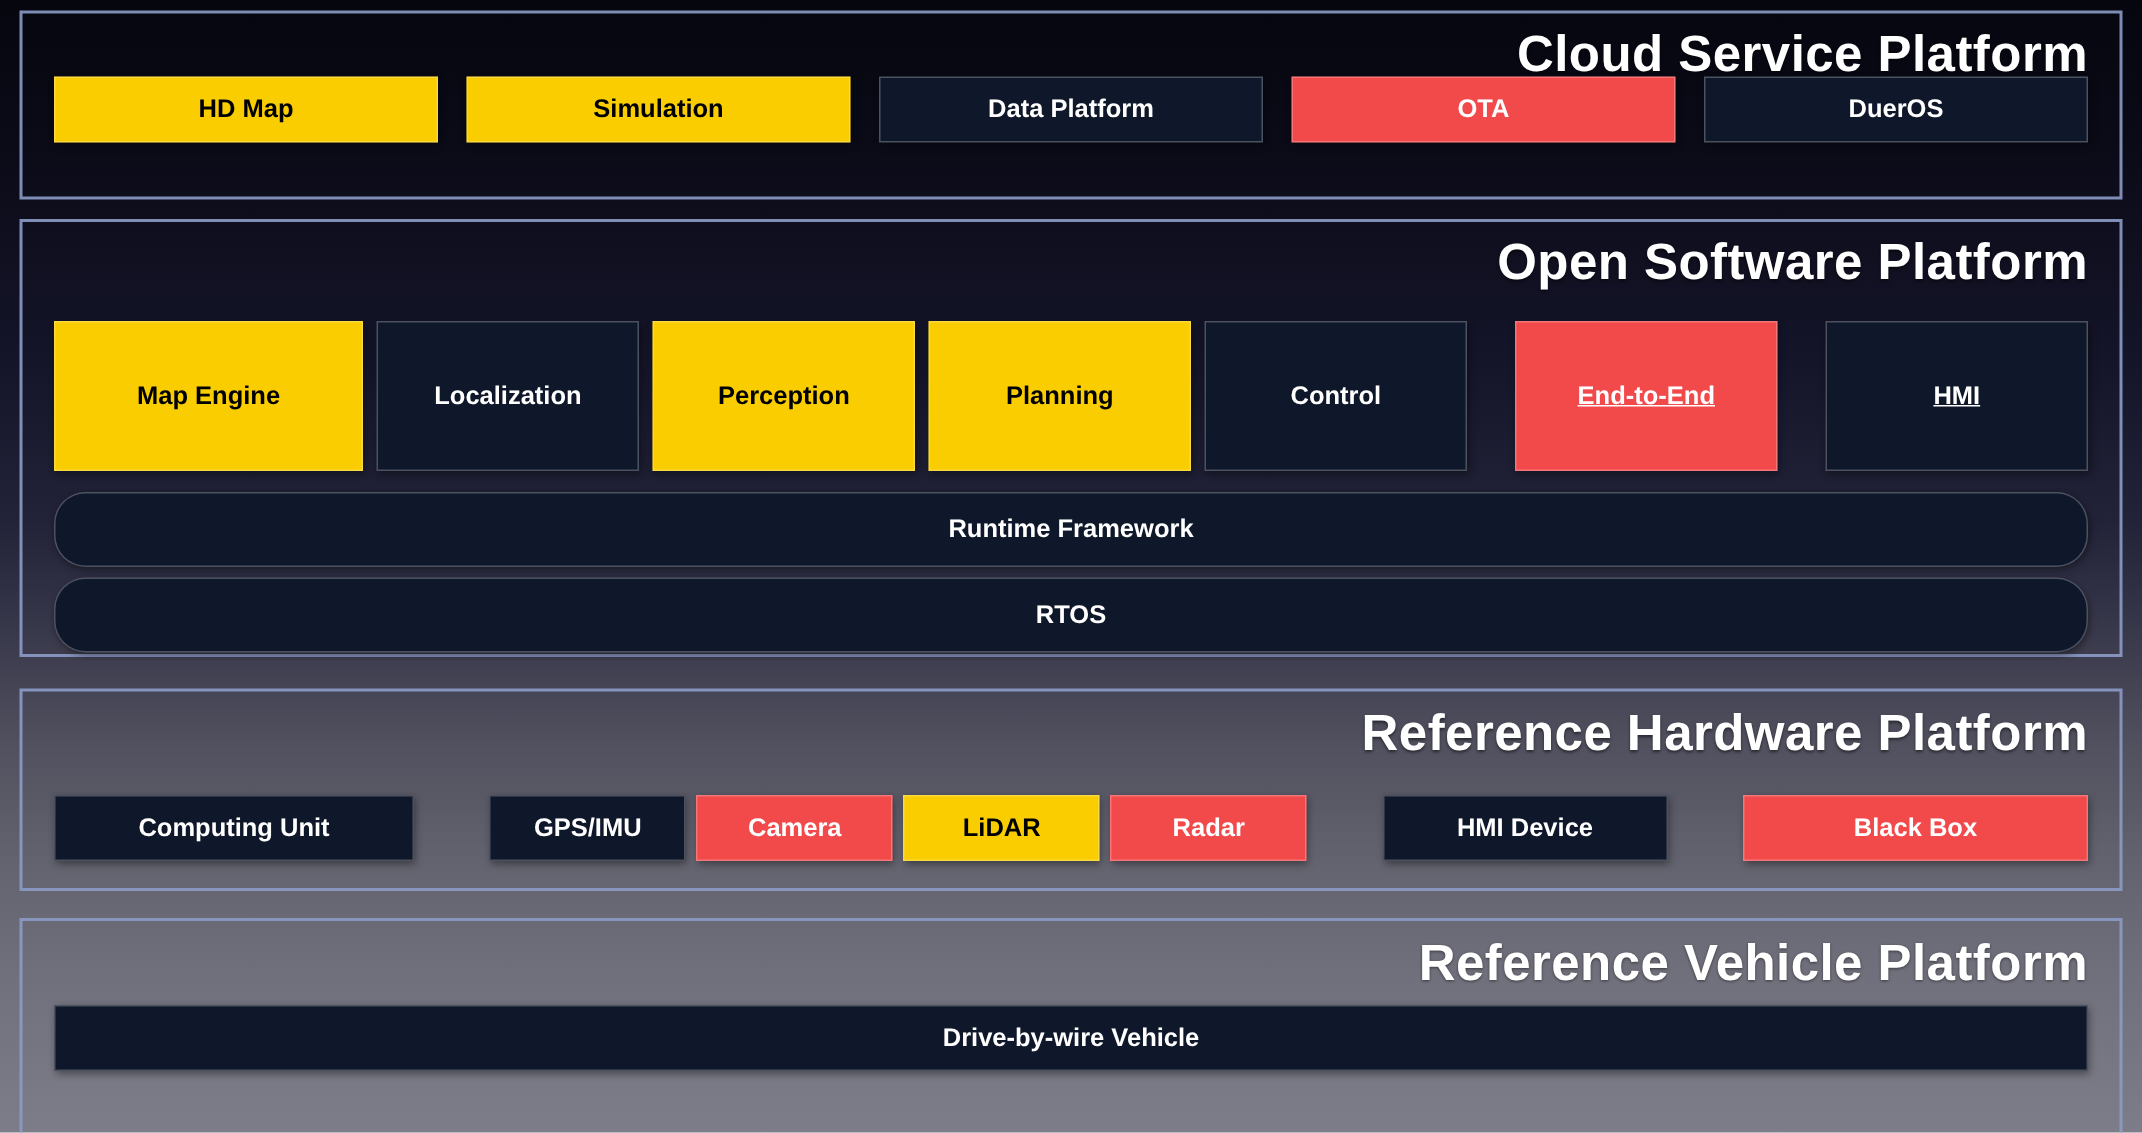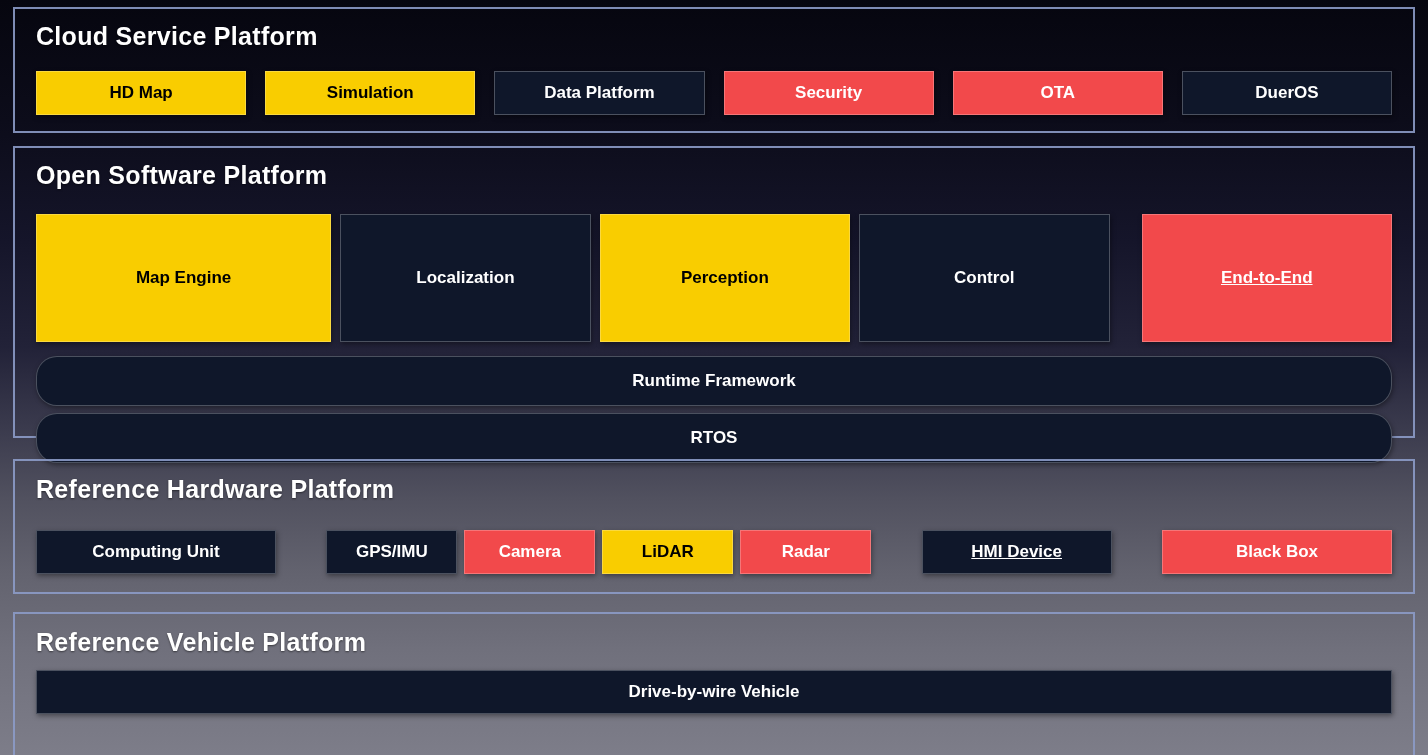--- a/index.html
+++ b/index.html
@@ -10,89 +10,90 @@
       #06060f 0%, #0c0c1a 16%, #15152a 32%, #222238 46%,
       #39394c 56%, #51515f 66%, #63636f 76%, #70707c 86%, #7d7d89 100%);
   }
   .panel{
     box-sizing:border-box;
     margin:0 13px;
     border:2px solid rgba(140,155,200,0.9);
     padding:0 21px;
   }
   .panel-title{
-    text-align:left;color:#ffffff;font-weight:bold;font-size:25px;
+    text-align:right;color:#ffffff;font-weight:bold;font-size:34px;
     line-height:30px;letter-spacing:0.3px;
     text-shadow:0 1px 2px rgba(0,0,0,0.5);
   }
   .block{
     box-sizing:border-box;
     display:flex;align-items:center;justify-content:center;
     font-weight:bold;font-size:17px;
     border:1px solid rgba(255,255,255,0.25);
     box-shadow:1px 2px 5px rgba(0,0,0,0.4);
     text-align:center;
   }
   .c-yellow{background:#F9CD00;color:#000000;}
   .c-blue{background:#0f172a;color:#ffffff;}
   .c-red{background:#F2494B;color:#ffffff;}
 
   
   #cloud{margin-top:7px;height:126px;padding-top:12px;}
-  #cloud .row{display:flex;gap:19px;margin-top:20px;}
+  #cloud .row{display:flex;gap:19px;}
   #cloud .block{flex:1 1 0;height:44px;}
 
   
   #software{margin-top:13px;height:292px;padding-top:12px;}
   .modules{display:flex;gap:9px;margin-top:24px;}
-  .module{flex:1 1 0;height:128px;}
+  .module{flex:1 1 0;height:100px;}
   .module.first{flex-grow:1.18;}
   .module.spaced{margin-left:23px;text-decoration:underline;}
   .fullbar{height:50px;width:100%;border-radius:21px;}
   #runtime-bar{margin-top:14px;}
   #rtos-bar{margin-top:7px;}
 
   
   #hardware{margin-top:21px;height:135px;padding-top:13px;}
   .hw-row{display:flex;align-items:center;margin-top:26px;}
   .hw-row .block{height:44px;}
   .hw-spacer{flex:1 1 0;min-width:30px;}
   .w-computing{width:240px;}
   .w-sensor{width:131px;}
   .sensor-gap{margin-left:7px;}
-  .w-hmi{width:190px;text-decoration:underline;}
+  .w-hmi{width:190px;}
   .w-blackbox{width:230px;}
 
   
   #vehicle{margin-top:18px;height:152px;padding-top:13px;}
   #drive-bar{height:44px;width:100%;margin-top:13px;text-align:right;}
 </style>
 </head>
 <body>
 
 <div class="panel" id="cloud">
   <div class="panel-title">Cloud Service Platform</div>
   <div class="row">
     <div class="block c-yellow">HD Map</div>
     <div class="block c-yellow">Simulation</div>
     <div class="block c-blue">Data Platform</div>
-    <div class="block c-red">Security</div>
     <div class="block c-red">OTA</div>
     <div class="block c-blue">DuerOS</div>
   </div>
 </div>
 
 <div class="panel" id="software">
   <div class="panel-title">Open Software Platform</div>
   <div class="modules">
     <div class="block module first c-yellow">Map Engine</div>
     <div class="block module c-blue">Localization</div>
     <div class="block module c-yellow">Perception</div>
+    <div class="block module c-yellow">Planning</div>
     <div class="block module c-blue">Control</div>
     <div class="block module spaced c-red">End-to-End</div>
+    <div class="block module spaced c-blue">HMI</div>
   </div>
   <div class="block fullbar c-blue" id="runtime-bar">Runtime Framework</div>
   <div class="block fullbar c-blue" id="rtos-bar">RTOS</div>
 </div>
 
 <div class="panel" id="hardware">
   <div class="panel-title">Reference Hardware Platform</div>
   <div class="hw-row">
     <div class="block w-computing c-blue">Computing Unit</div>
     <div class="hw-spacer"></div>

